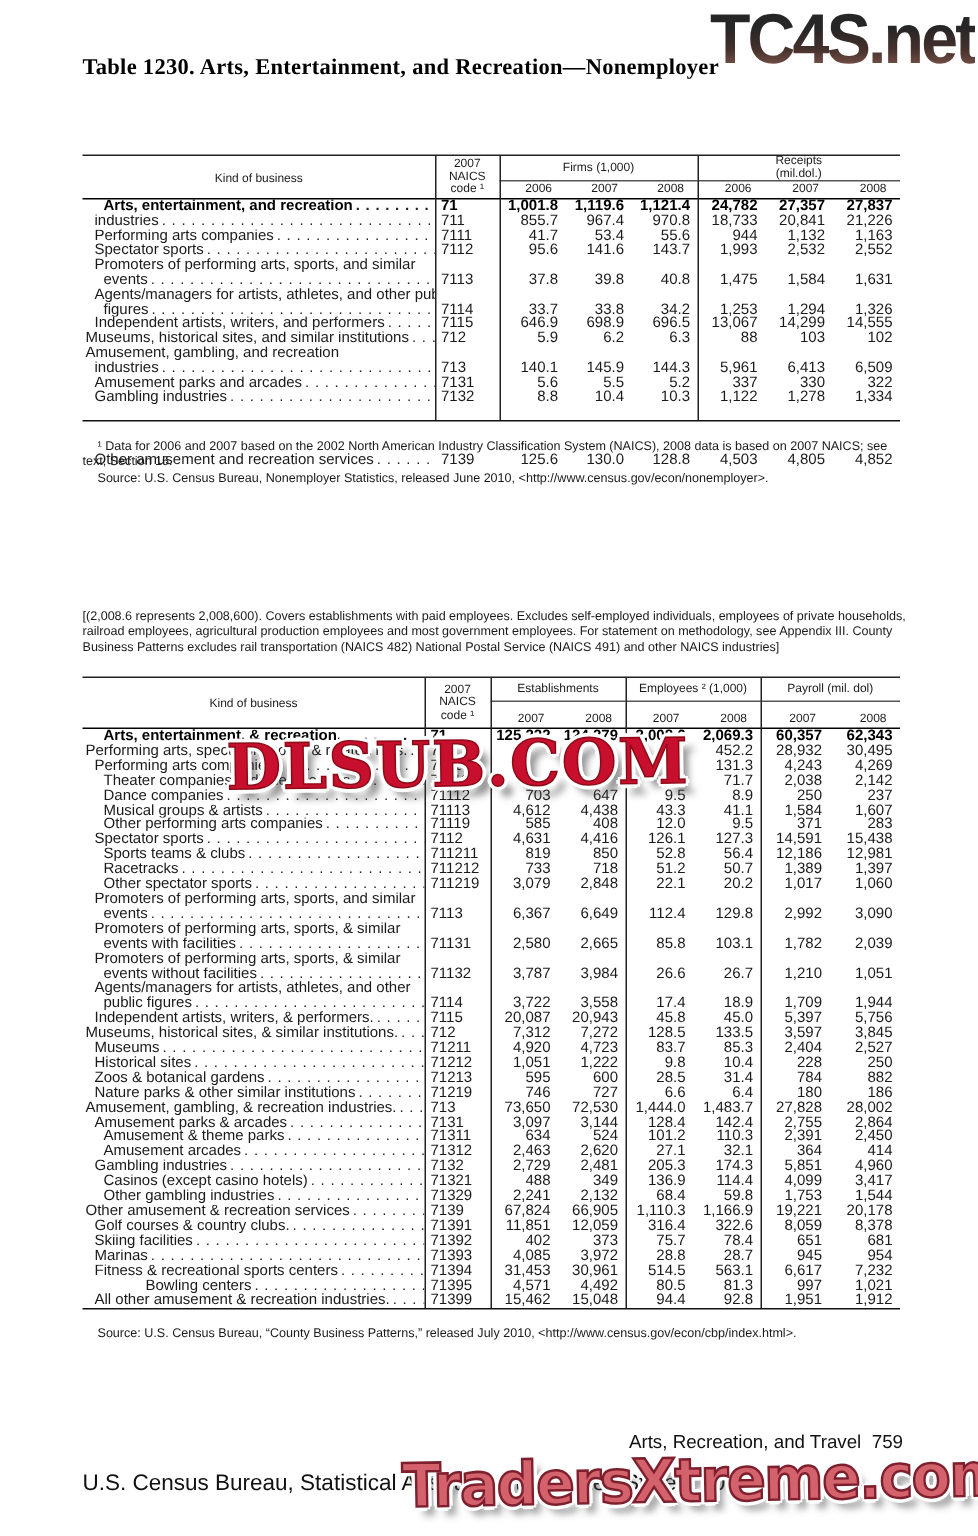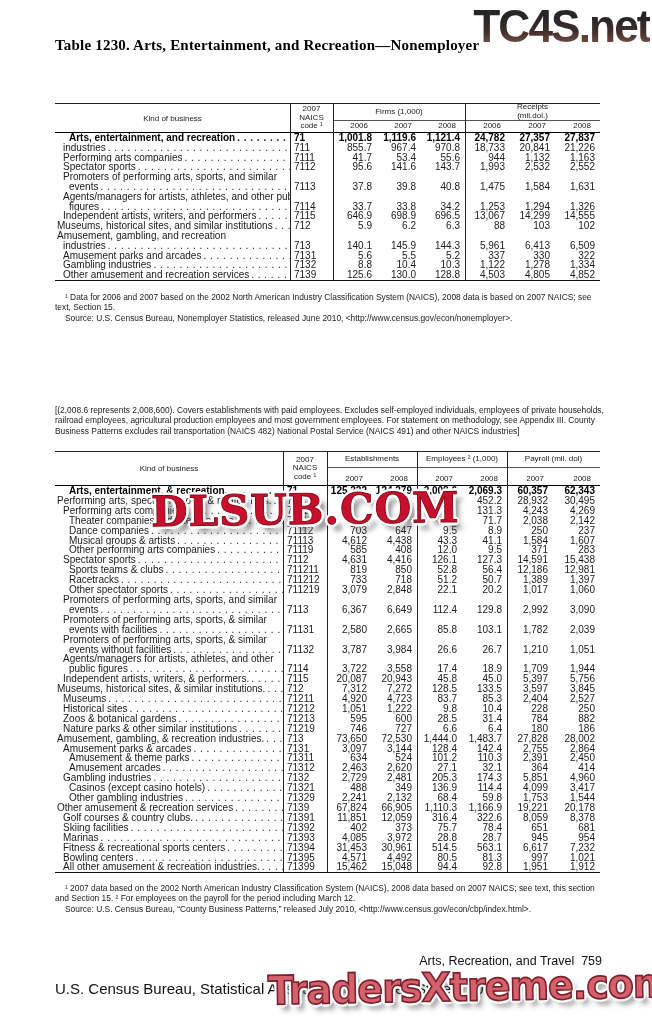--- a/index.html
+++ b/index.html
@@ -272,21 +272,21 @@
           <span class="vc" style="width: 45px;">1,278</span>
           <span class="vc" style="width: 45px;">1,334</span>
         </div>
         <div class="tline">
           <span class="lab" style="width: 235px;">
             <span class="labtxt" style="padding-left: 8px;">Other amusement and recreation services</span>
             <span class="dots">. . . . . . . . . . . . . . . . . . . . . . . . . . . . . . . . . . . . . . . . . . . . . . . . . . . . . . . . . . . . . . . . . . . . . . </span>
           </span>
           <span class="codec" style="width: 43px;">7139</span>
           <span class="vc" style="width: 44px;">125.6</span>
-          <span class="vc" style="width: 44px;">130.0</span>
+          <span class="vc" style="width: 44px; margin-top: 32px;">130.0</span>
           <span class="vc" style="width: 44px;">128.8</span>
           <span class="vc" style="width: 45px;">4,503</span>
           <span class="vc" style="width: 45px;">4,805</span>
           <span class="vc" style="width: 45px;">4,852</span>
         </div>
       </div>
     <div class="vline" style="left:235px;"></div>
     <div class="vline" style="left:278px;"></div>
     <div class="vline" style="left:410px;"></div>
   </div>
@@ -809,21 +809,21 @@
           <span class="codec" style="width: 44px;">71394</span>
           <span class="vc" style="width: 45px;">31,453</span>
           <span class="vc" style="width: 45px;">30,961</span>
           <span class="vc" style="width: 45px;">514.5</span>
           <span class="vc" style="width: 45px;">563.1</span>
           <span class="vc" style="width: 46px;">6,617</span>
           <span class="vc" style="width: 47px;">7,232</span>
         </div>
         <div class="tline">
           <span class="lab" style="width: 228px;">
-            <span class="labtxt" style="padding-left: 8px;">Bowling centers</span>
+            <span class="labtxt" style="padding-left: 8px; margin-left: 34px;">Bowling centers</span>
             <span class="dots">. . . . . . . . . . . . . . . . . . . . . . . . . . . . . . . . . . . . . . . . . . . . . . . . . . . . . . . . . . . . . . . . . . . . . . </span>
           </span>
           <span class="codec" style="width: 44px;">71395</span>
           <span class="vc" style="width: 45px;">4,571</span>
           <span class="vc" style="width: 45px;">4,492</span>
           <span class="vc" style="width: 45px;">80.5</span>
           <span class="vc" style="width: 45px;">81.3</span>
           <span class="vc" style="width: 46px;">997</span>
           <span class="vc" style="width: 47px;">1,021</span>
         </div>
@@ -841,21 +841,20 @@
           <span class="vc" style="width: 47px;">1,912</span>
         </div>
       </div>
     <div class="vline" style="left:228px;"></div>
     <div class="vline" style="left:272px;"></div>
     <div class="vline" style="left:362px;"></div>
     <div class="vline" style="left:452px;"></div>
   </div>
 
   <div class="abs" style="left:55px;top:883px;width:550px;">
-    <p class="fn ind">¹ 2007 data based on the 2002 North American Industry Classification System (NAICS), 2008 data based on 2007 NAICS; see text, this section and Section 15. ² For employees on the payroll for the period including March 12.</p>
     <p class="fn ind">Source: U.S. Census Bureau, “County Business Patterns,” released July 2010, &lt;http://www.census.gov/econ/cbp/index.html&gt;.</p>
   </div>
 
   <div class="abs footer-section" style="right:50px;top:954px;">
     <span>Arts, Recreation, and Travel</span>&nbsp;&nbsp;<span>759</span>
   </div>
   <div class="abs footer-imprint" style="left:55px;top:980px;">U.S. Census Bureau, Statistical Abstract of the United States: 2012</div>
 
   <div class="abs wm wm-top">TC4S.net</div>
   <div class="abs wm wm-mid">DLSUB.COM</div>

